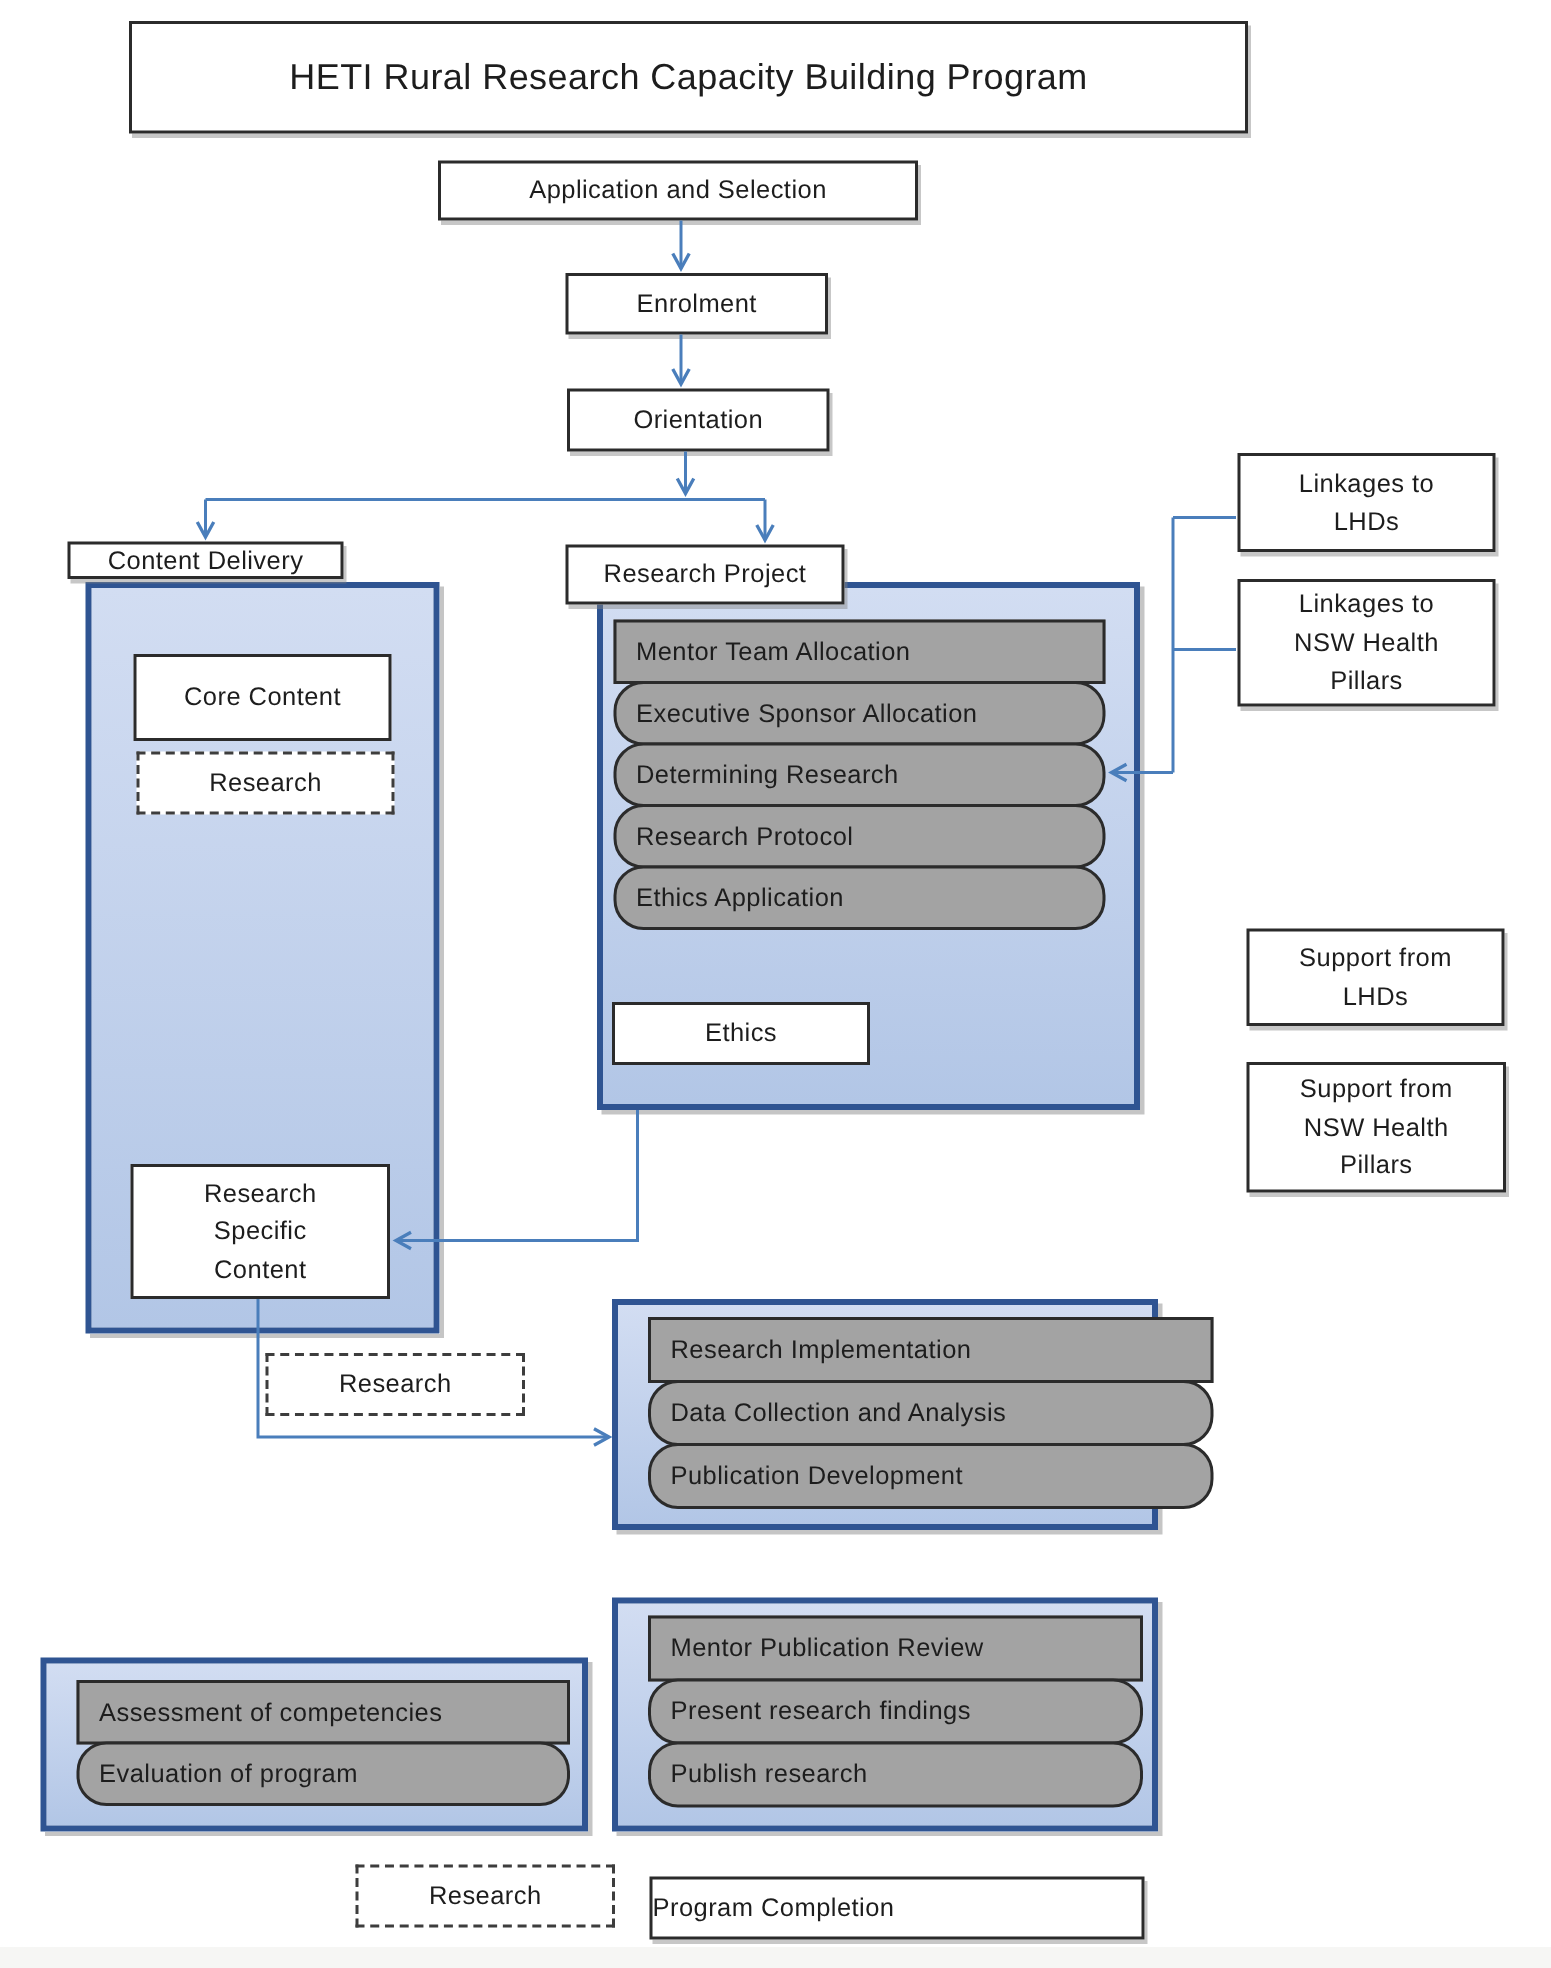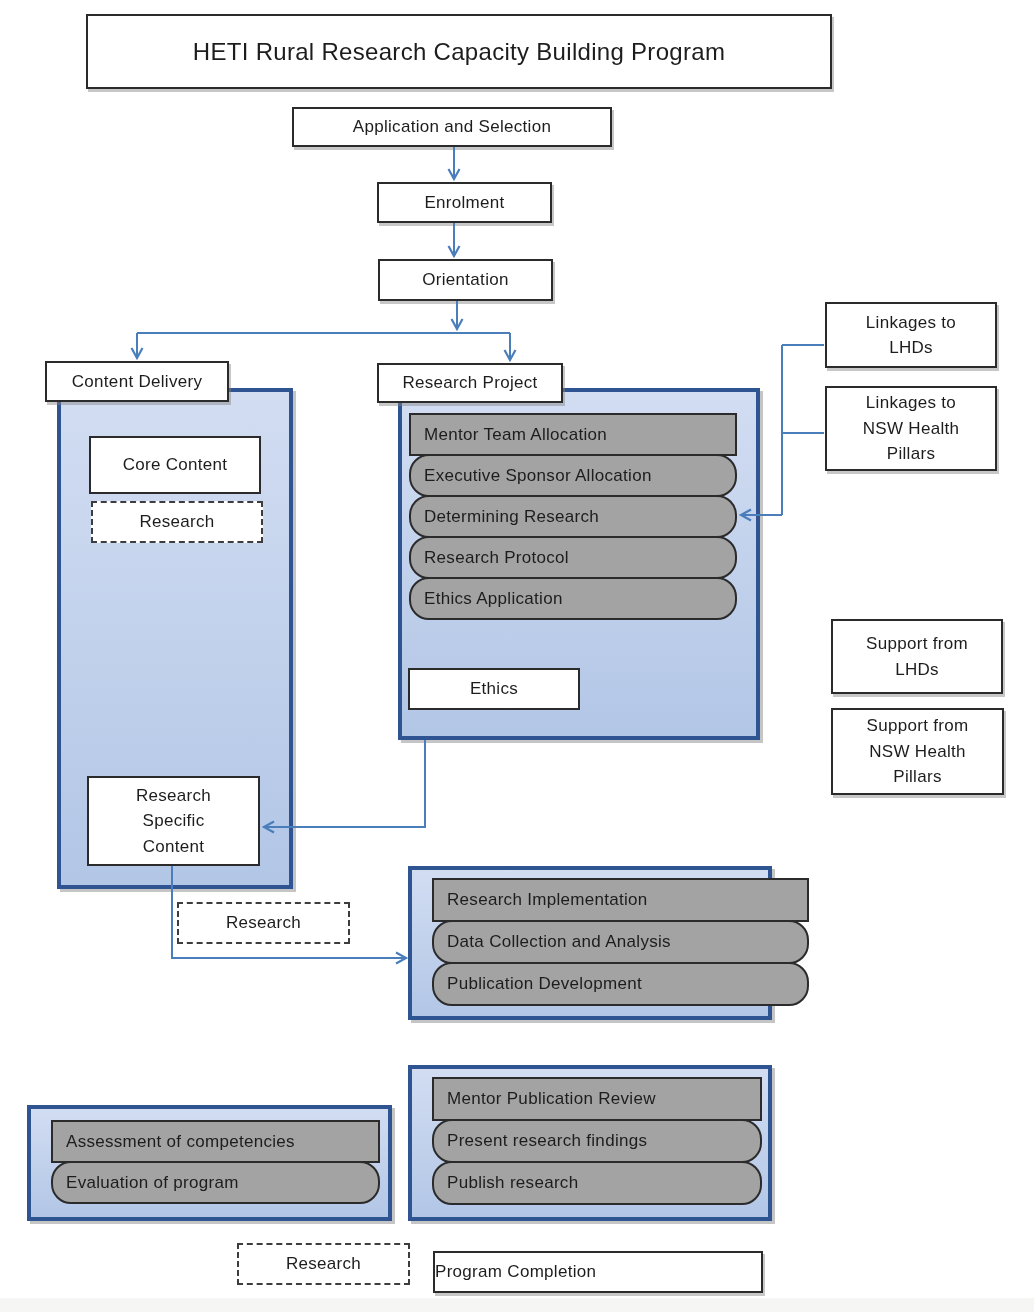--- a/index.html
+++ b/index.html
@@ -66,21 +66,21 @@
 
   <div class="wbox title" style="left:86px;top:14px;width:746px;height:75px">
     <span>HETI Rural Research Capacity Building Program</span>
   </div>
 
   <div class="wbox" style="left:292px;top:107px;width:320px;height:40px">Application and Selection</div>
   <div class="wbox" style="left:377px;top:182px;width:175px;height:41px">Enrolment</div>
   <div class="wbox" style="left:378px;top:259px;width:175px;height:42px">Orientation</div>
 
   <div class="container" style="left:57px;top:388px;width:236px;height:501px"></div>
-  <div class="wbox" style="left:45px;top:361px;width:184px;height:41px">Content Delivery</div>
+  <div class="wbox" style="left:45px;top:361px;width:184px;height:25px">Content Delivery</div>
   <div class="wbox" style="left:89px;top:436px;width:172px;height:58px;box-shadow:none">Core Content</div>
   <div class="wbox dashed" style="left:91px;top:501px;width:172px;height:42px">Research</div>
   <div class="wbox" style="left:87px;top:776px;width:173px;height:90px;box-shadow:none">
     <span class="narrow" style="width:100px">Research Specific Content</span>
   </div>
 
   <div class="container" style="left:398px;top:388px;width:362px;height:352px"></div>
   <div class="wbox" style="left:377px;top:363px;width:186px;height:40px">Research Project</div>
   <div class="stack" style="left:409px;top:413px;width:328px">
     <div class="row r43">Mentor Team Allocation</div>
@@ -90,21 +90,21 @@
     <div class="row r43">Ethics Application</div>
   </div>
   <div class="wbox" style="left:408px;top:668px;width:172px;height:42px;box-shadow:none">Ethics</div>
 
   <div class="wbox" style="left:825px;top:302px;width:172px;height:66px">
     <span class="narrow" style="width:100px">Linkages to LHDs</span>
   </div>
   <div class="wbox" style="left:825px;top:386px;width:172px;height:85px">
     <span class="narrow" style="width:102px">Linkages to NSW Health Pillars</span>
   </div>
-  <div class="wbox" style="left:831px;top:619px;width:172px;height:75px">
+  <div class="wbox" style="left:831px;top:619px;width:172px;height:65px">
     <span class="narrow" style="width:110px">Support from LHDs</span>
   </div>
   <div class="wbox" style="left:831px;top:708px;width:173px;height:87px">
     <span class="narrow" style="width:110px">Support from NSW Health Pillars</span>
   </div>
 
   <div class="container" style="left:408px;top:866px;width:364px;height:154px"></div>
   <div class="stack" style="left:432px;top:878px;width:377px">
     <div class="row r44">Research Implementation</div>
     <div class="row r44">Data Collection and Analysis</div>

